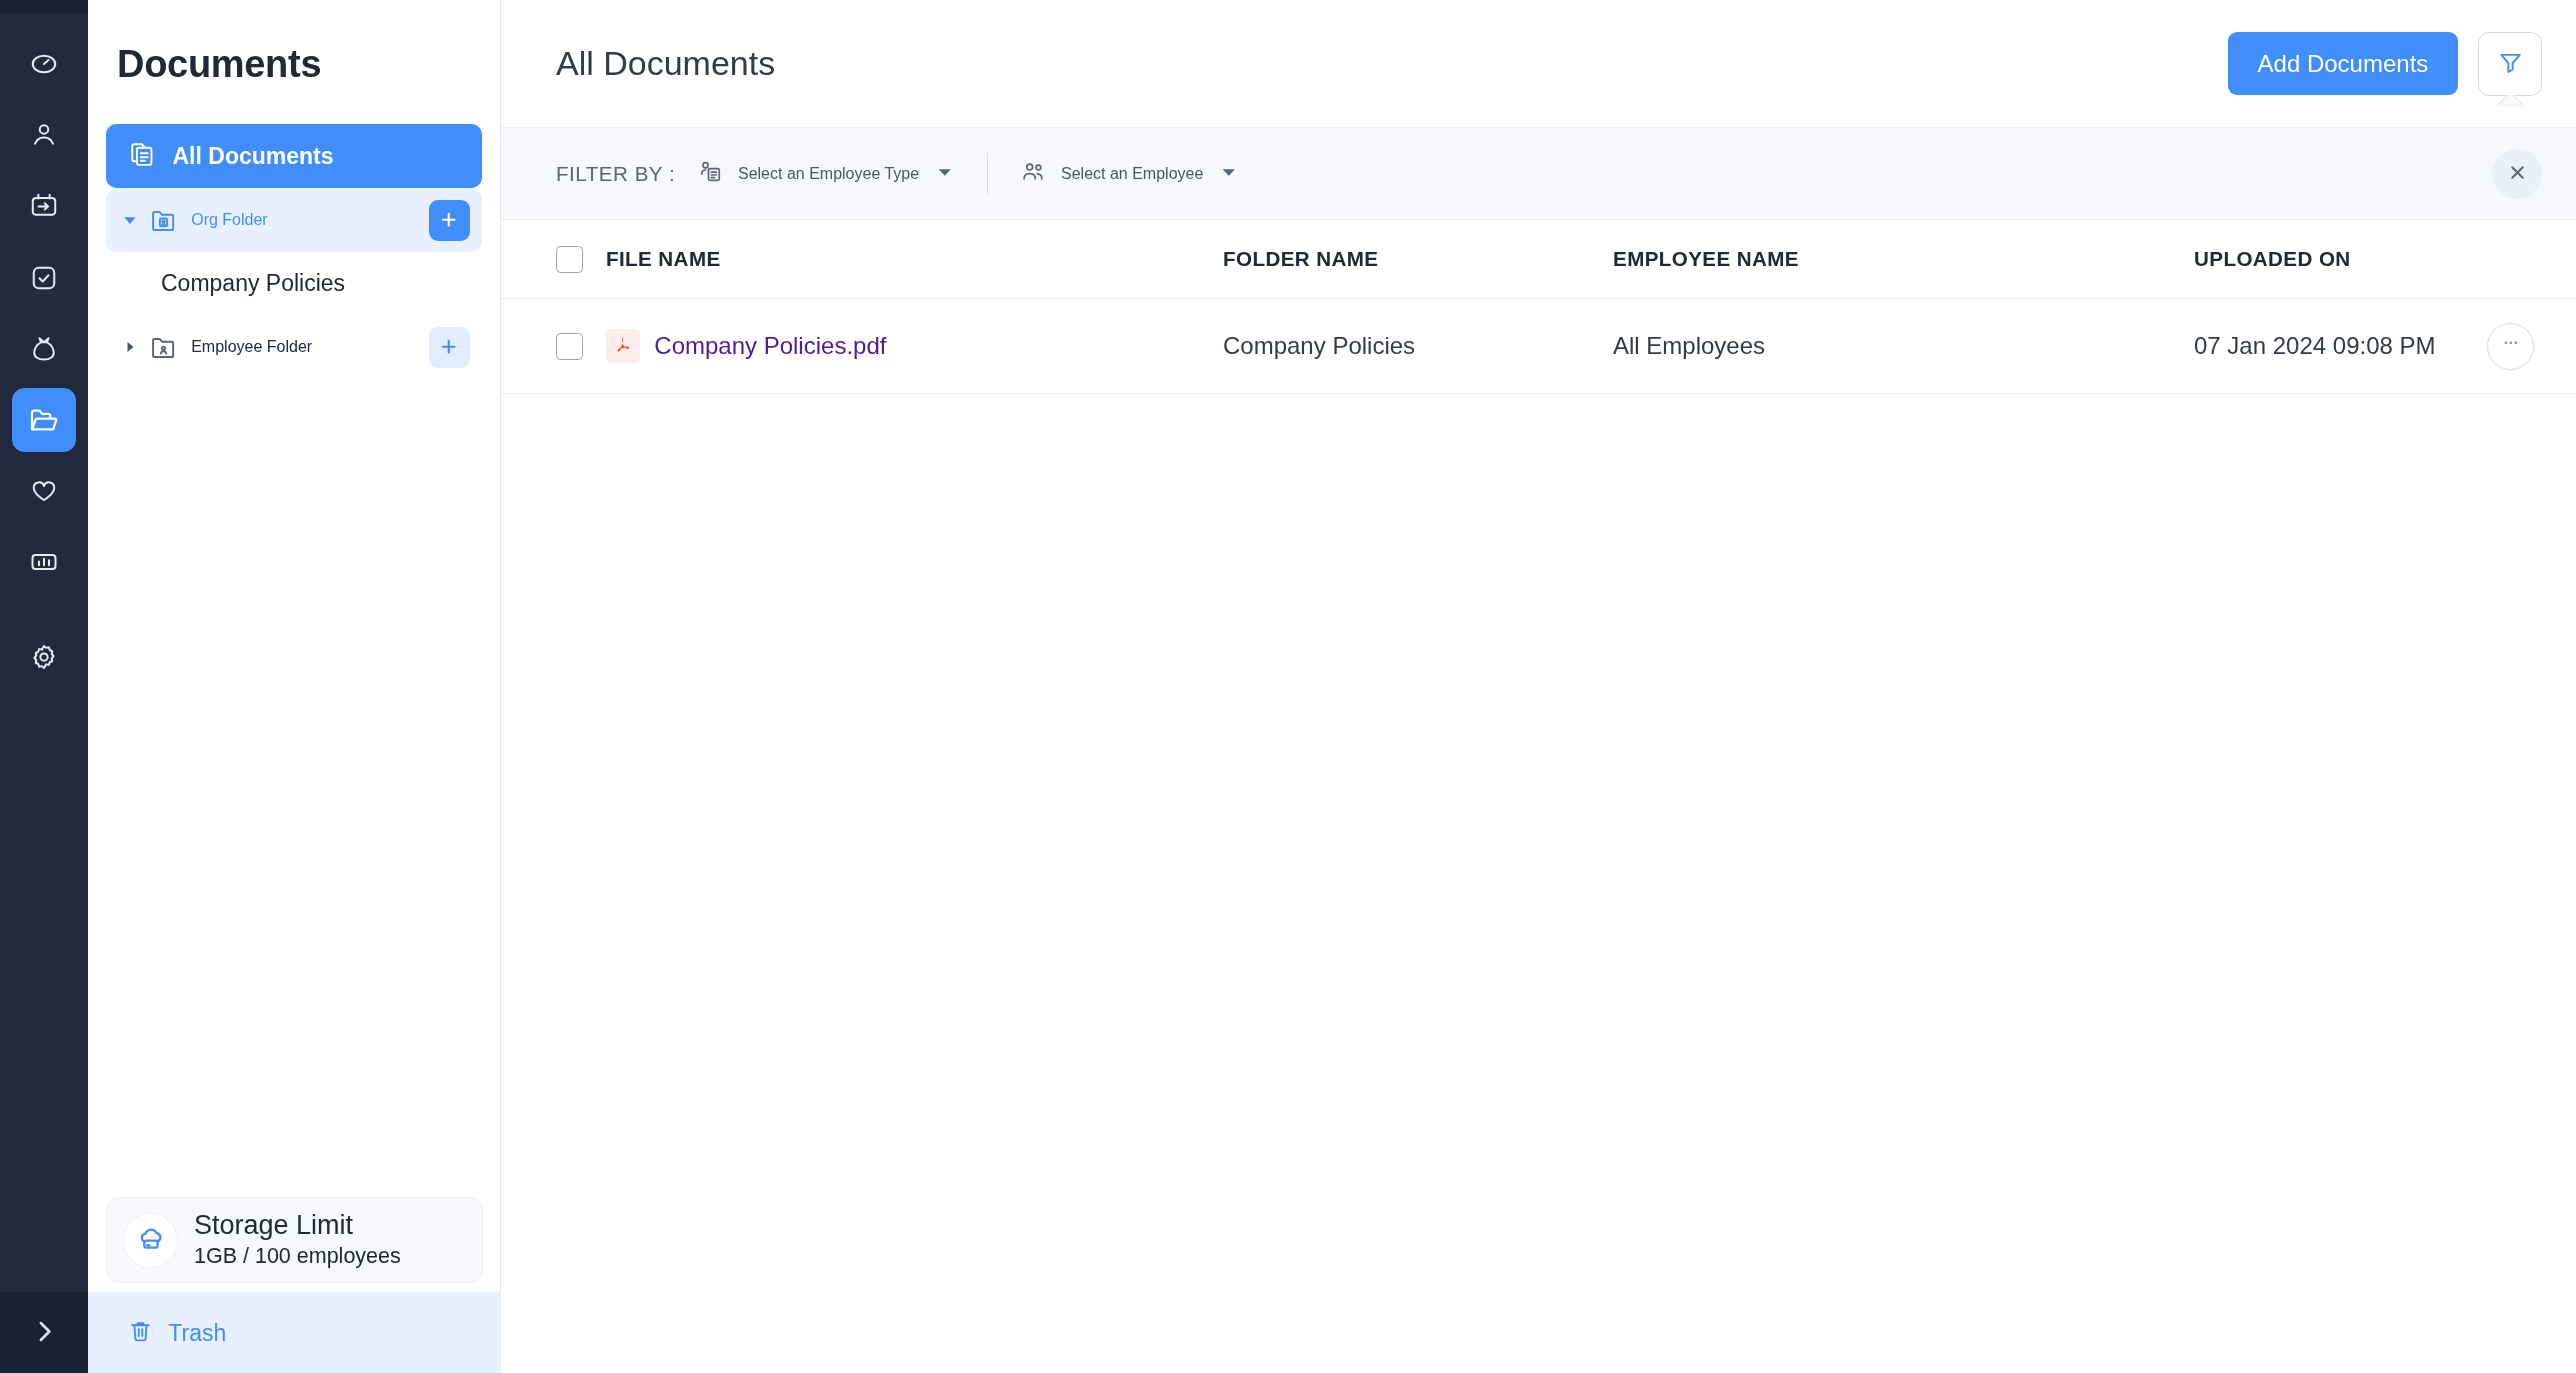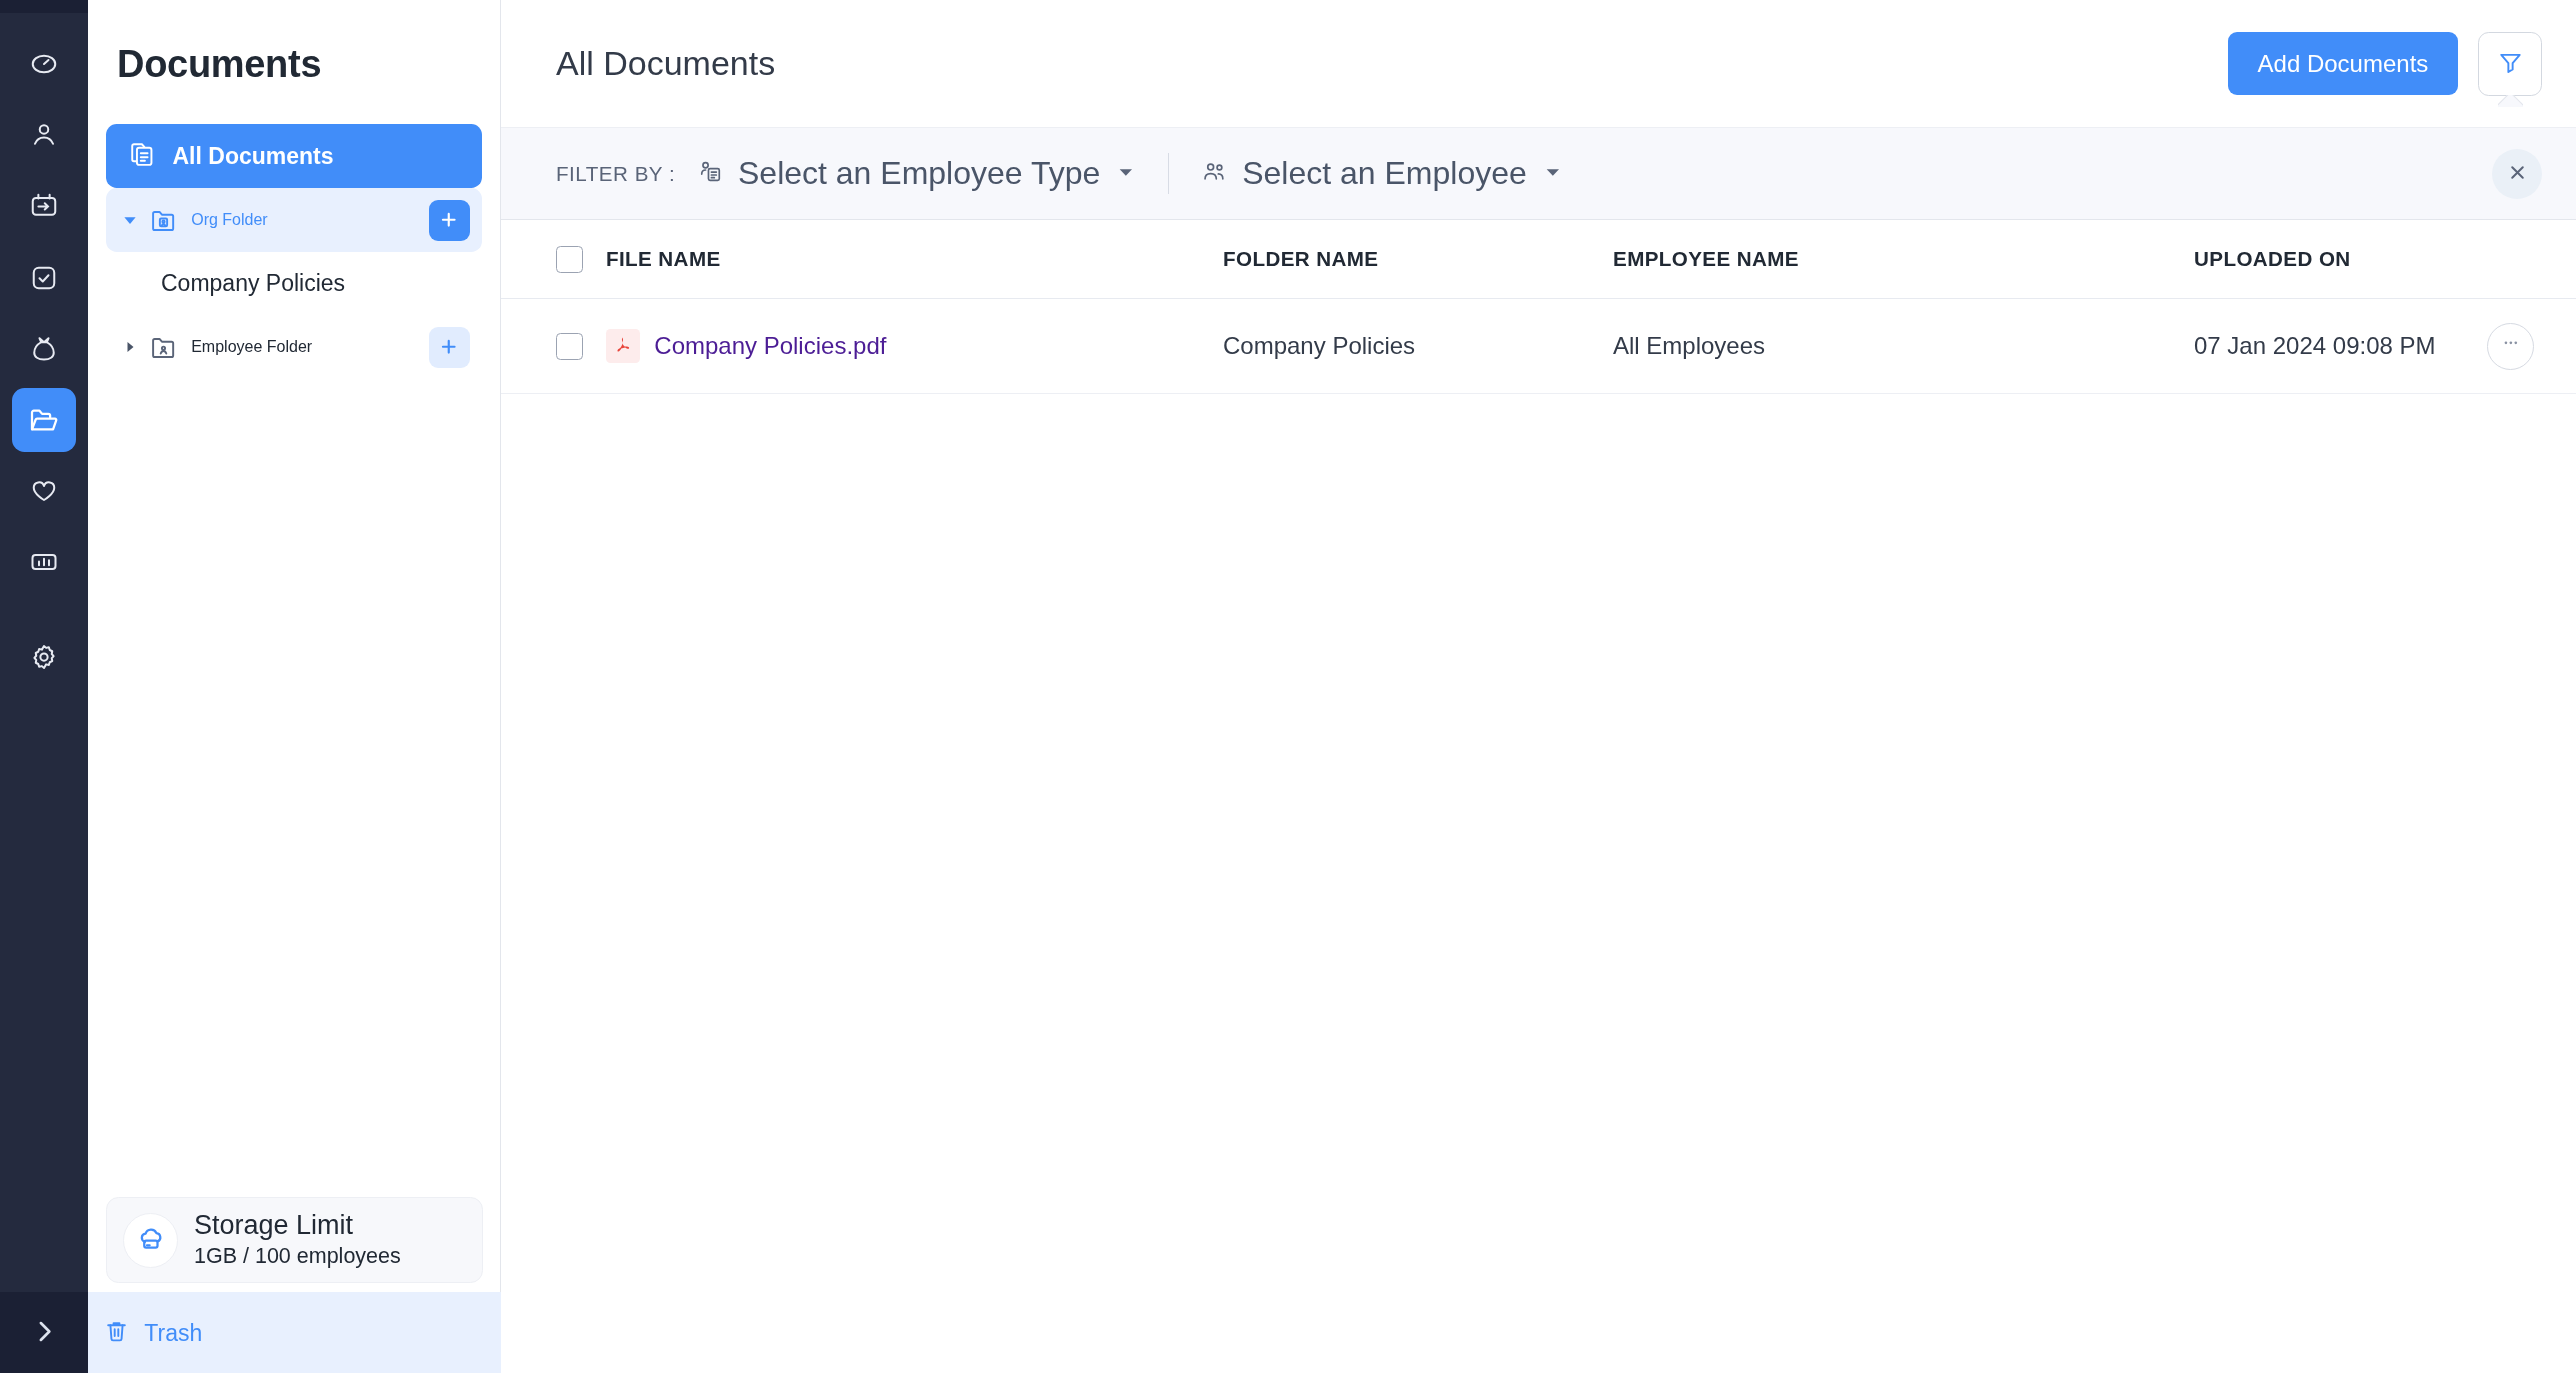--- a/index.html
+++ b/index.html
@@ -184,21 +184,21 @@
   .storage-sub { font-size: 21.5px; color: #212934; line-height: 1.3; }
 
   .trash-row {
     position: absolute;
     left: 0; bottom: 0;
     width: 413px;
     height: 82px;
     background: #E8F0FE;
     display: flex;
     align-items: center;
-    padding-left: 15px;
+    padding-left: 39px;
     cursor: pointer;
   }
   .trash-label {
     font-size: 23px;
     color: #418DF9;
     margin-left: 14.3px;
   }
 
   
   .main {
@@ -291,21 +291,21 @@
     margin-right: 21.5px;
     white-space: nowrap;
   }
   .filter-chip {
     display: flex;
     align-items: center;
     cursor: pointer;
     white-space: nowrap;
   }
   .filter-chip .chip-label {
-    font-size: 32px;
+    font-size: 16px;
     color: #4A5568;
     margin-left: 14.3px;
   }
   .chip-caret { margin-left: 16px; }
   .filter-divider {
     width: 0.9px;
     height: 41px;
     background: #D8DCE5;
     margin: 0 32px;
   }

